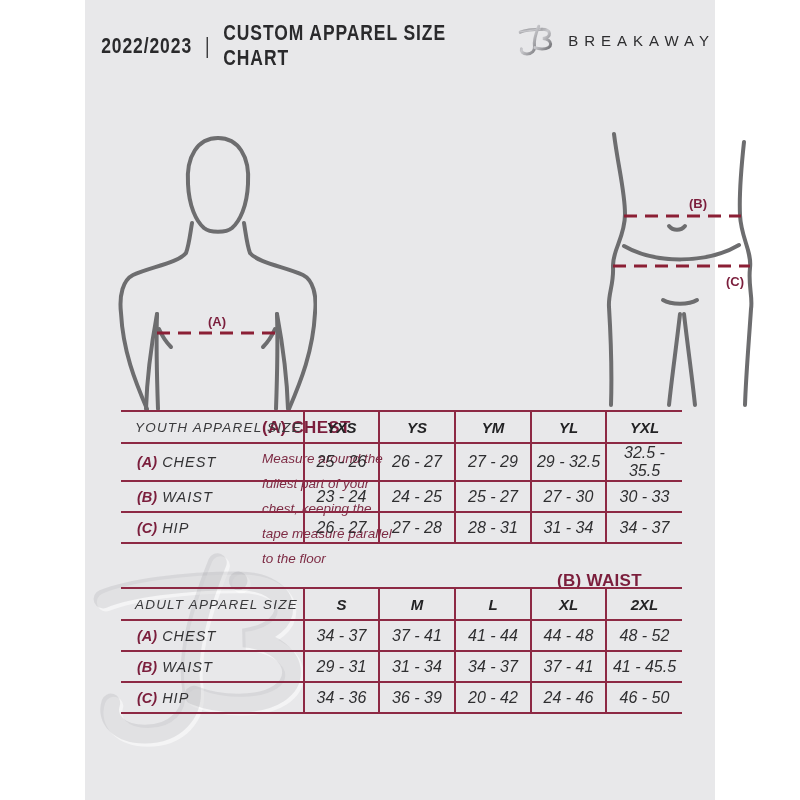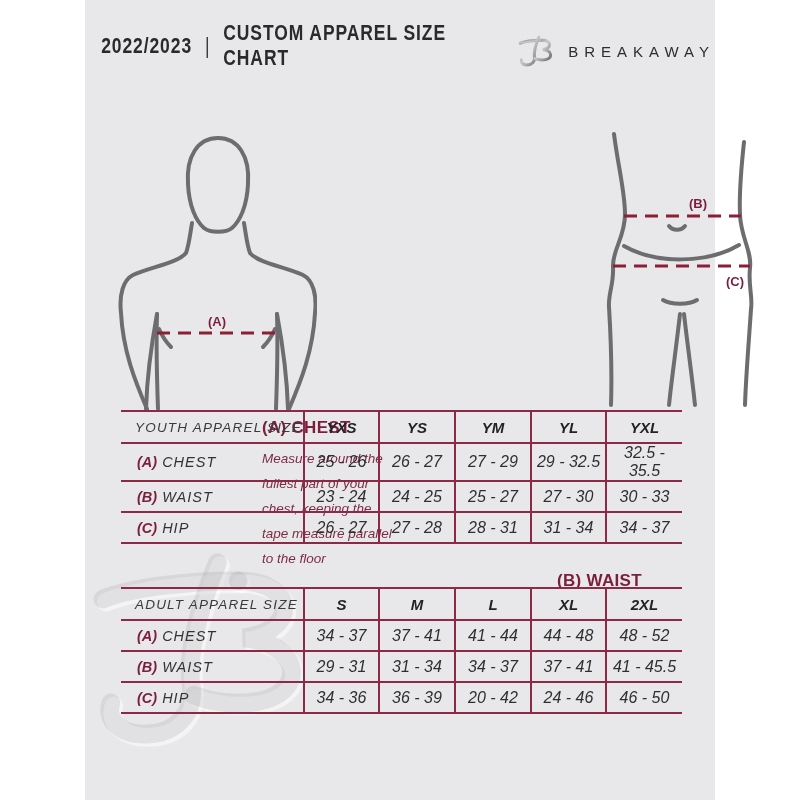--- a/index.html
+++ b/index.html
@@ -1,21 +1,21 @@
 <!DOCTYPE html>
 <html><head>
 <meta charset="utf-8">
 <style>
   html,body { margin:0; padding:0; background:#ffffff; }
   .canvas { position:relative; width:800px; height:800px; background:#ffffff; overflow:hidden;
             font-family:"Liberation Sans", sans-serif; }
   .page { position:absolute; left:85px; top:0; width:630px; height:800px; background:#e8e8ea; }
 
   
-  .hdr { position:absolute; top:24px; left:0; width:100%; display:flex; align-items:flex-end;
+  .hdr { position:absolute; top:24px; left:0; width:100%; display:flex; align-items:flex-start;
          justify-content:center; gap:14px; }
   .hdr-title { display:flex; align-items:center; gap:12px; color:#2a2a2c; font-weight:bold;
                font-size:19px; letter-spacing:1px; transform:scale(0.92,1.12); }
   .hdr-div { font-weight:normal; color:#3a3a3c; padding:0 2px; }
   .brand-wrap { display:flex; align-items:center; gap:10px; margin-left:14px; }
   .brand { font-size:15px; font-weight:normal; letter-spacing:6px; color:#2d2d2f; }
 
   
   .fig { position:absolute; }
   .fig path, .fig line { fill:none; stroke:#6d6d6f; stroke-width:4; stroke-linecap:round; }

